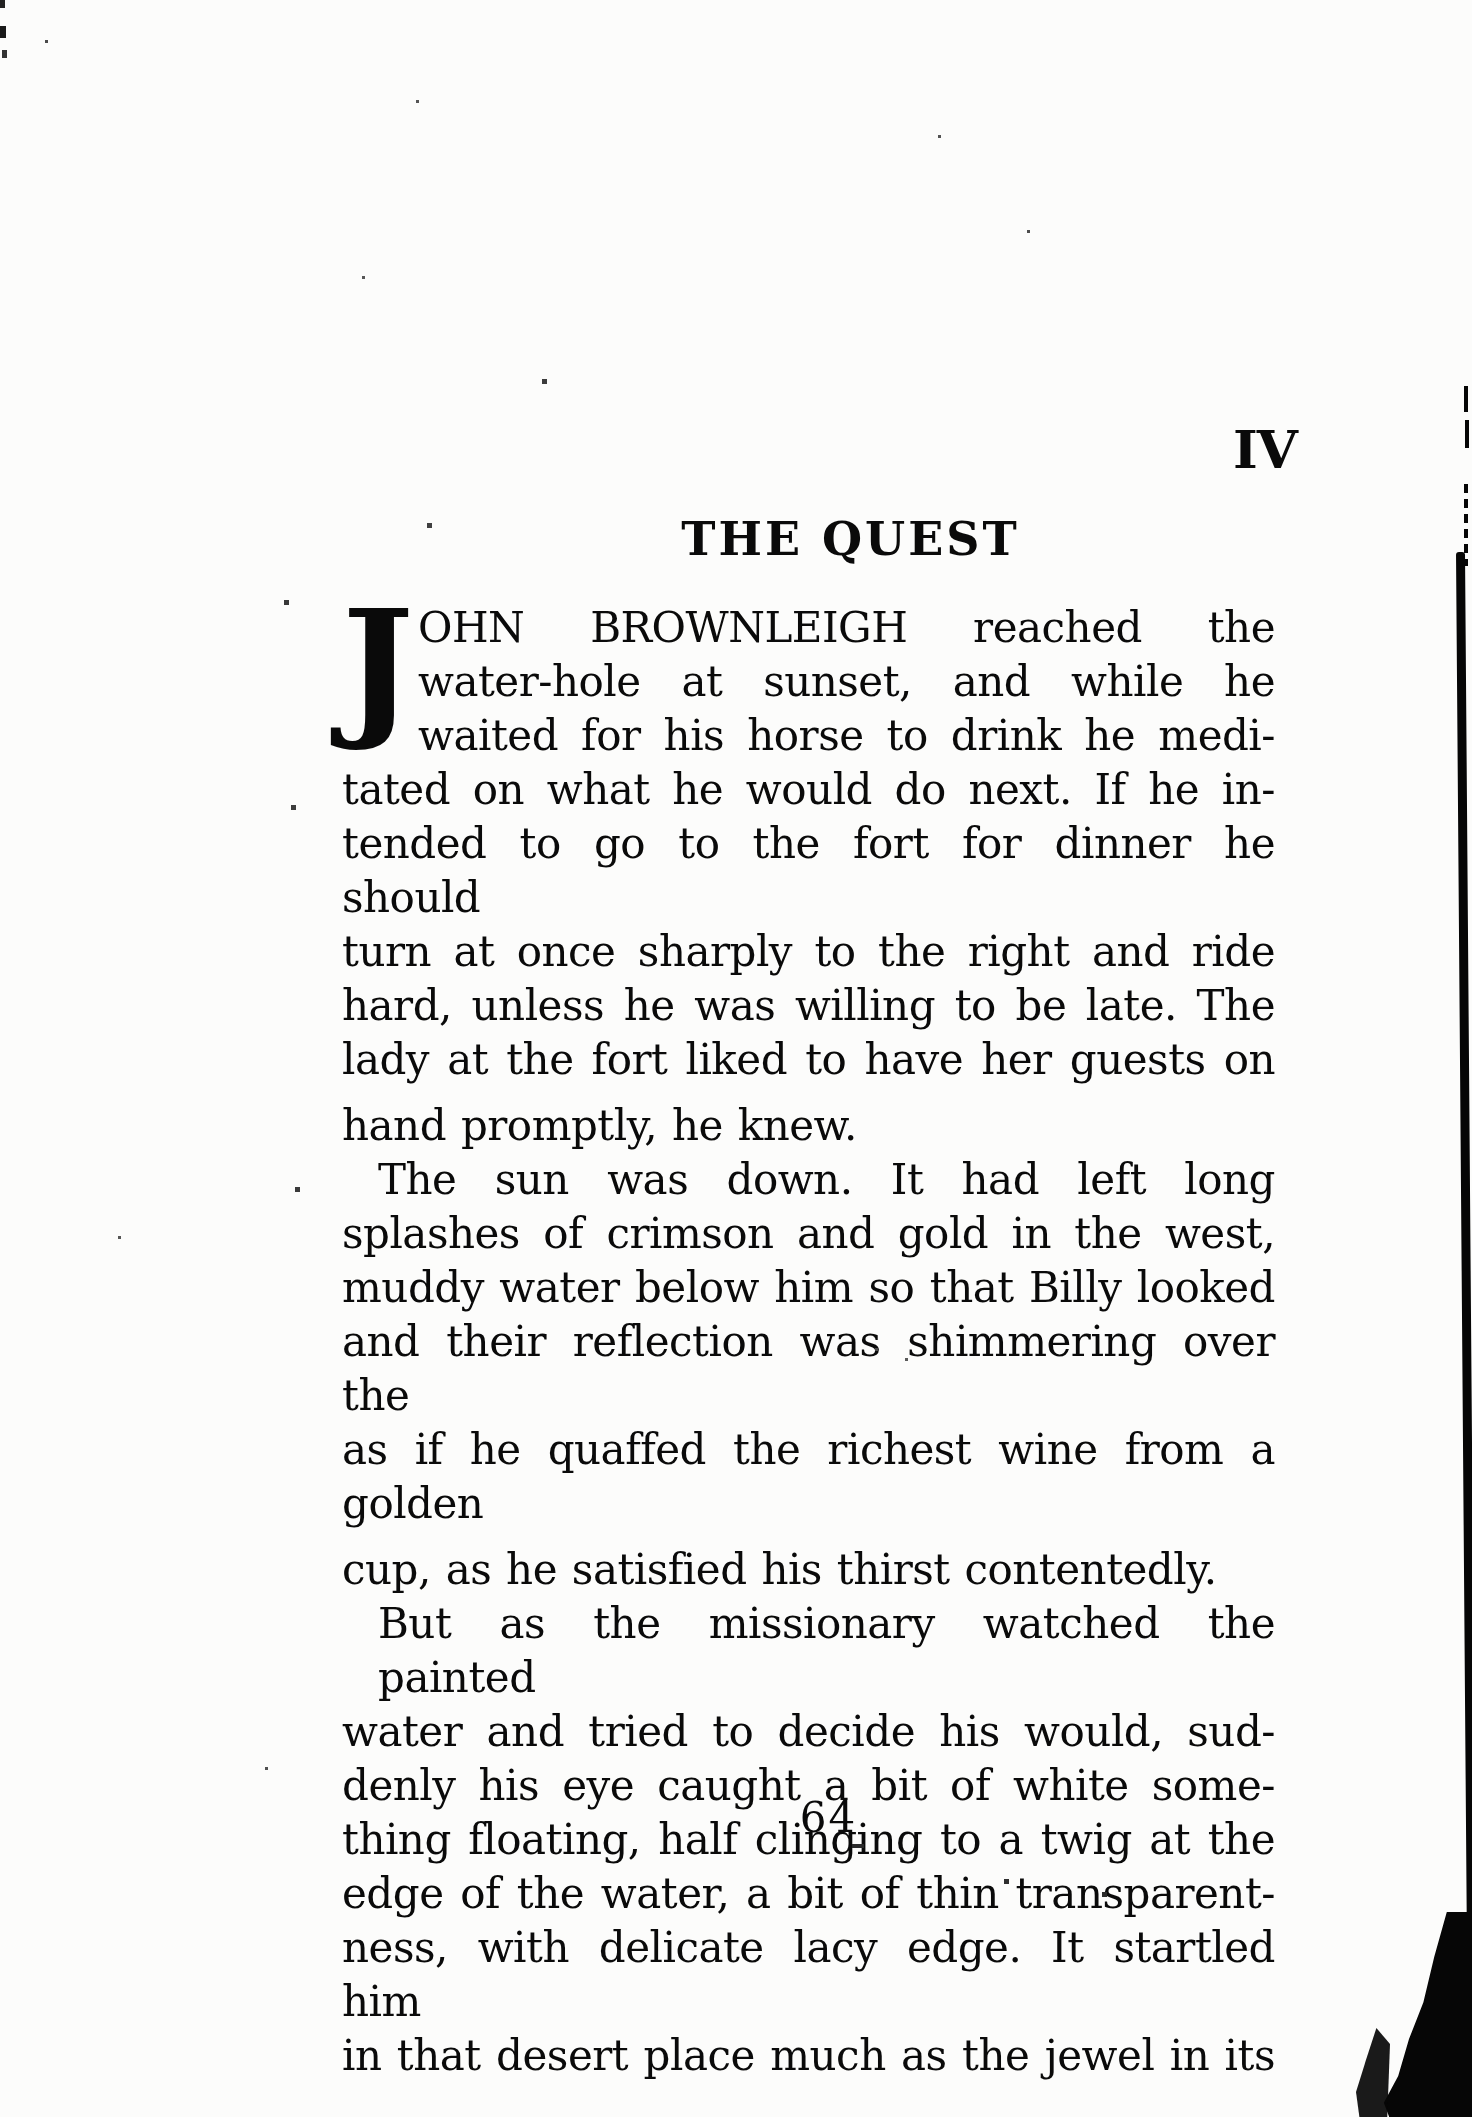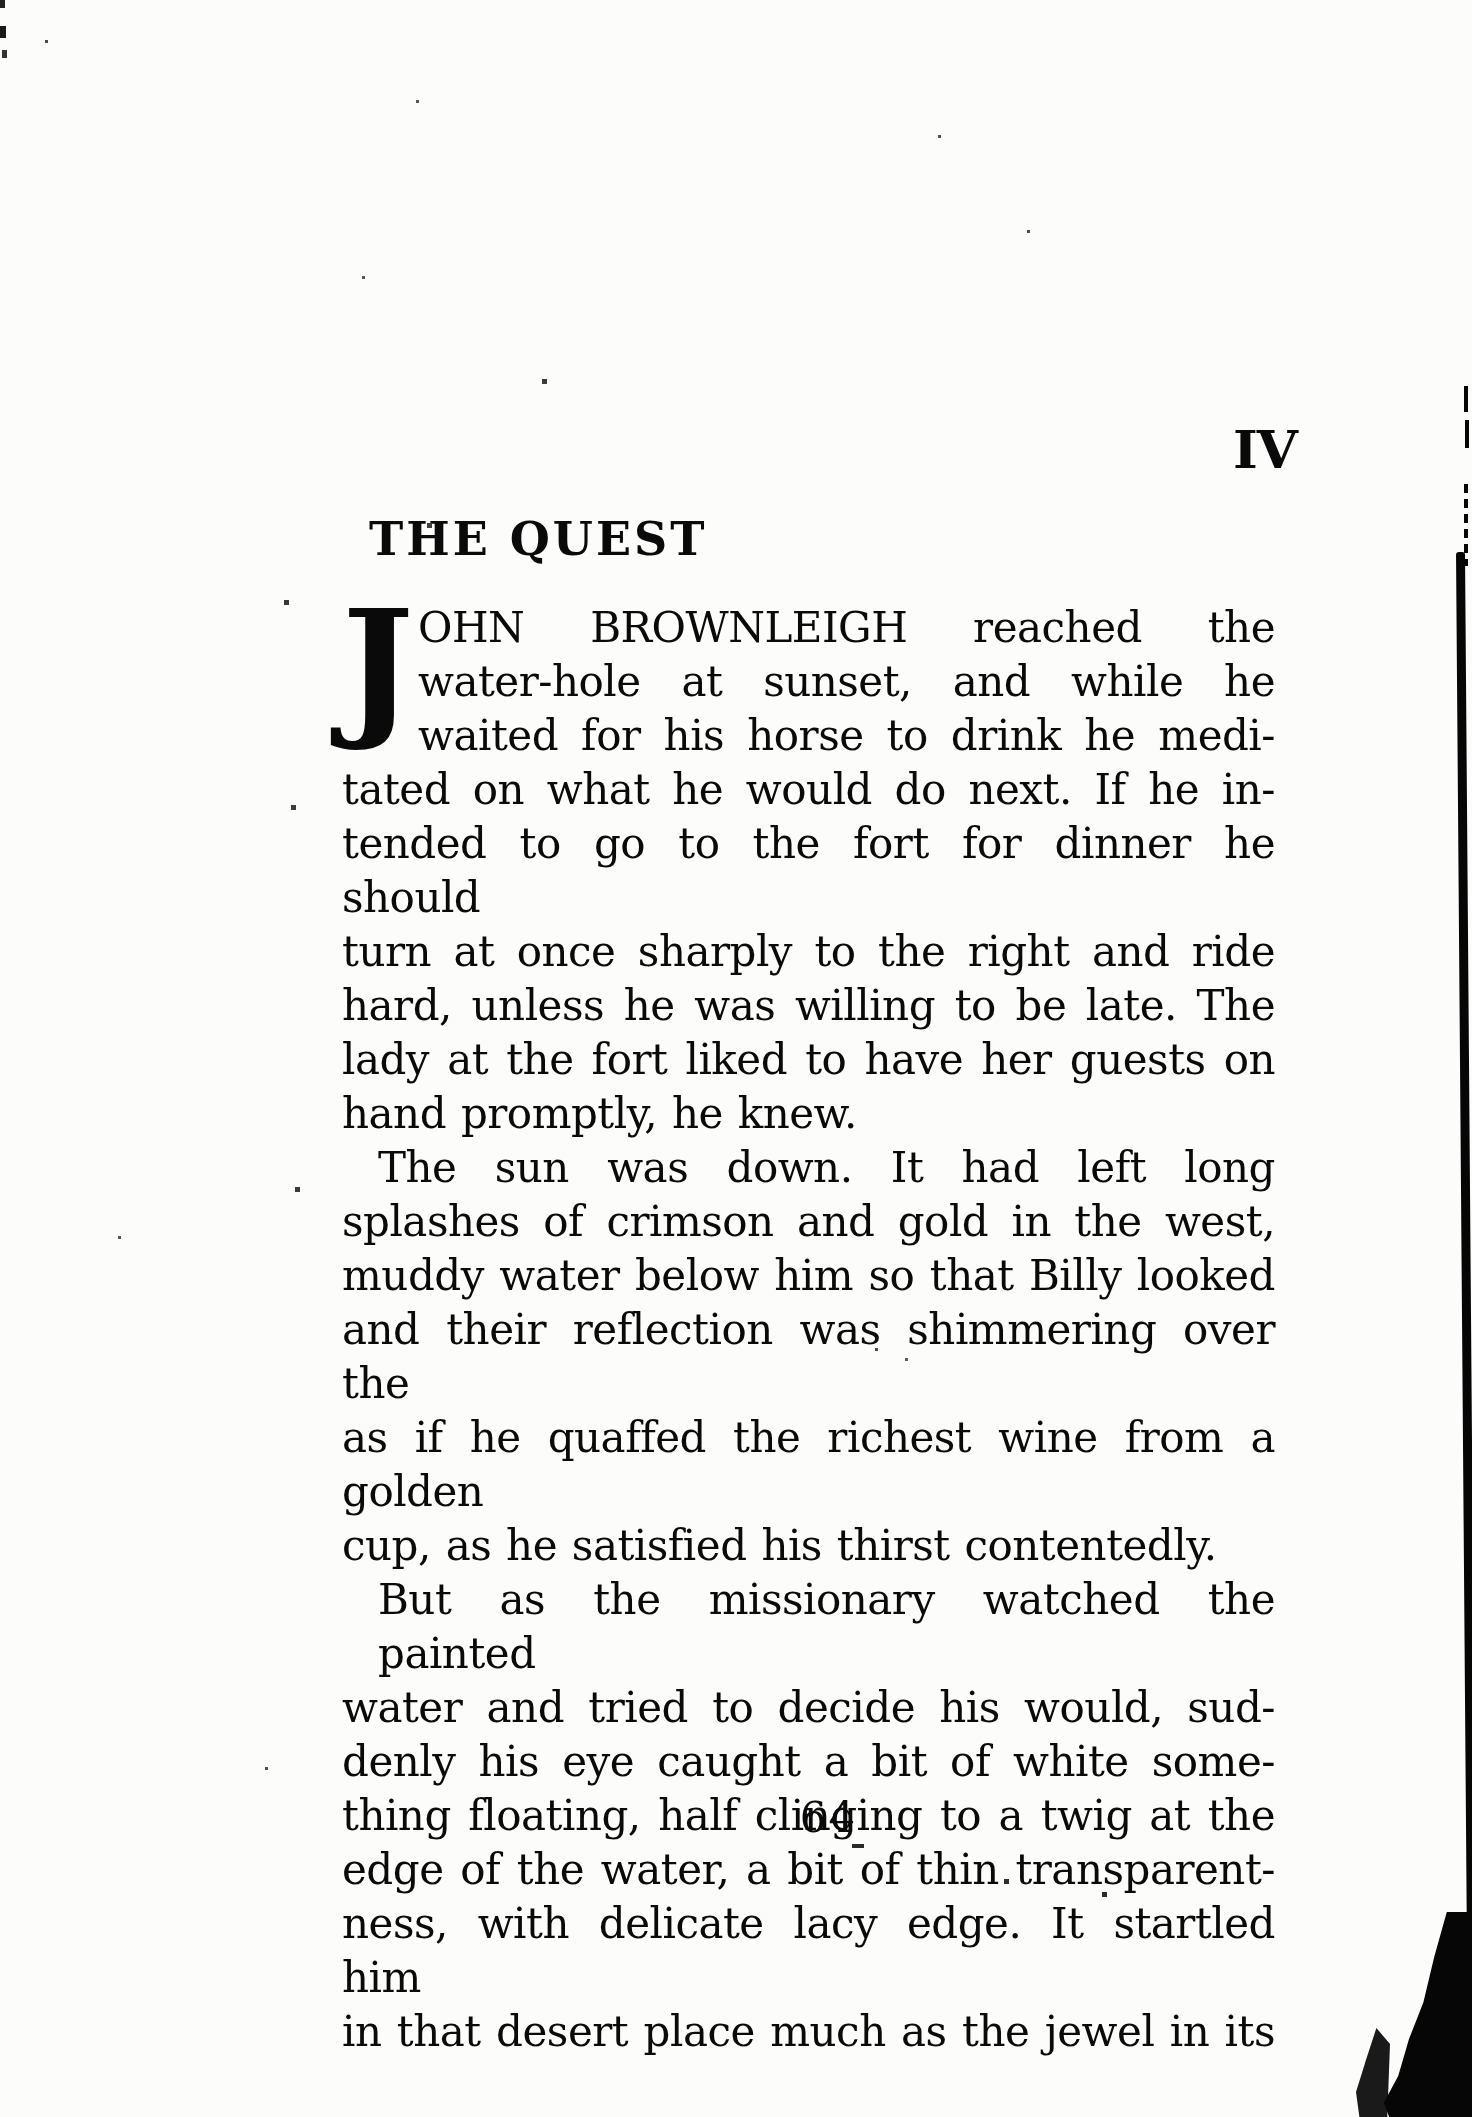--- a/index.html
+++ b/index.html
@@ -13,34 +13,34 @@
   }
   #book-page { position: absolute; inset: 0; }
 
   
   #chapter-number {
     position: absolute; left: 342px; top: 418px; width: 933px;
     text-align: right; transform: translateX(22px);
     font-size: 53px; font-weight: bold; letter-spacing: -1px;
   }
   #chapter-title {
-    position: absolute; left: 341px; top: 512px; width: 933px;
-    transform: translateX(28px);
+    position: absolute; left: 356px; top: 512px; width: 933px;
+    text-align: center; transform: translateX(28px);
     font-size: 46px; font-weight: bold; letter-spacing: 3px;
   }
 
   
   #body-text {
     position: absolute; left: 342px; top: 601px; width: 933px;
     font-size: 42px; line-height: 54px; letter-spacing: -0.5px;
     word-spacing: 2px;
   }
   .paragraph { margin: 0; }
   .line { text-align: justify; text-align-last: justify; }
-  .line.flush { text-align-last: left; }
+  .line.flush { text-align-last: left; margin-top: 12px; }
   .line.indent { padding-left: 36px; }
   .dropcap {
     float: left;
     width: 76px; height: 160px;
     font-size: 152px; line-height: 128px;
     font-weight: bold;
   }
 
   
   #page-number {

